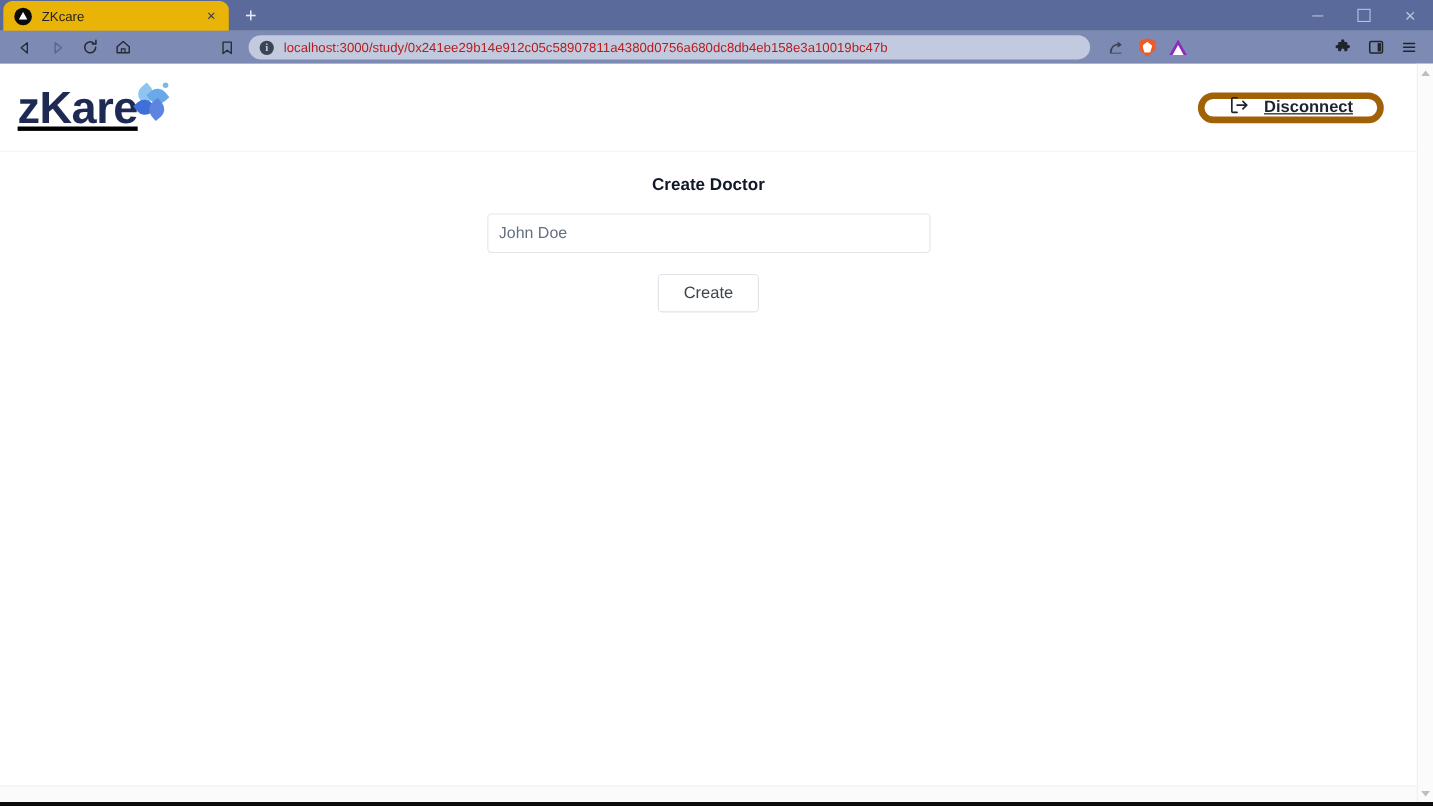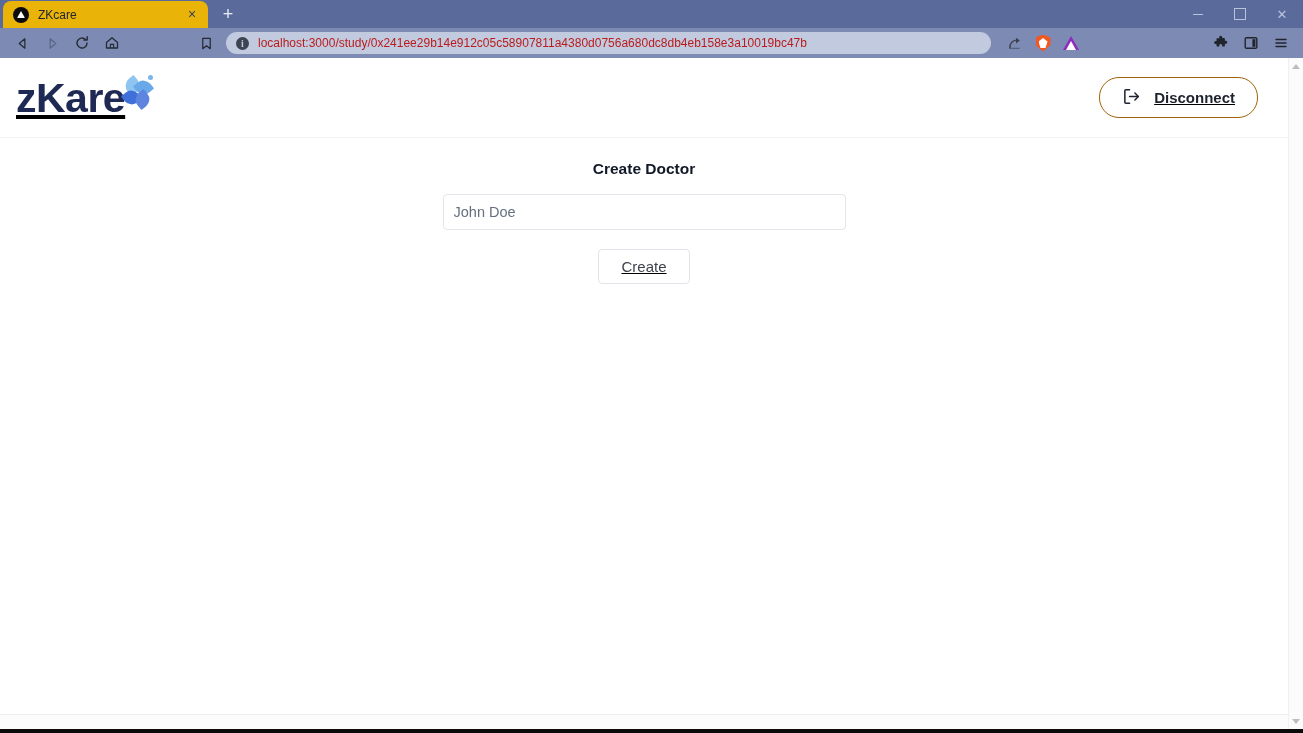--- a/index.html
+++ b/index.html
@@ -141,22 +141,22 @@
   .logo-mark { position: relative; width: 34px; height: 40px; margin-left: -2px; margin-top: 2px; }
   .petal { position: absolute; width: 15px; height: 15px; border-radius: 60% 5% 60% 5%; }
   .p1 { background: #8ec5f0; left: 2px;  top: 0px;  transform: rotate(-40deg); }
   .p2 { background: #6aa9e9; left: 13px; top: 2px;  transform: rotate(50deg); }
   .p3 { background: #3f6fd8; left: 1px;  top: 12px; transform: rotate(-130deg); }
   .p4 { background: #5d85e0; left: 12px; top: 14px; transform: rotate(140deg); }
   .p-dot { position: absolute; width: 5px; height: 5px; border-radius: 50%; background: #7ab6ee; left: 25px; top: -3px; }
 
   .disconnect-btn {
     display: flex; align-items: center; gap: 13px;
-    height: 41px; padding: 0 22px;
-    border: 1px solid #a16207; border-radius: 20px;
+    height: 28px; padding: 0 22px;
+    border: 6px solid #a16207; border-radius: 20px;
     background: #ffffff;
     font-size: 15px; font-weight: bold; color: #1d232e;
     cursor: pointer;
   }
 
   .main { flex: 1; padding-top: 22px; }
   .form-wrap { width: 403px; margin: 0 auto; }
   .form-title {
     text-align: center; font-size: 15.5px; font-weight: bold;
     color: #111827; margin-bottom: 16px;
@@ -171,21 +171,21 @@
     outline: none;
     display: block;
   }
   .field::placeholder { color: #64707f; }
   .field + .field { margin-top: 9px; }
   .field.focused {
     border: 2px solid #b7c0e3;
     box-shadow: 0 0 0 1px rgba(183,192,227,.35);
     color: #2c3138;
   }
-  .create-row { display: flex; justify-content: center; margin-top: 19px; text-decoration: underline; }
+  .create-row { display: flex; justify-content: center; margin-top: 19px; }
   .create-btn {
     padding: 8px 22px;
     border: 1px solid #e1e3e8; border-radius: 4px;
     background: #ffffff;
     font-size: 15px; color: #3e444d;
     font-family: "Liberation Sans", sans-serif;
     cursor: pointer;
   }
 
   

